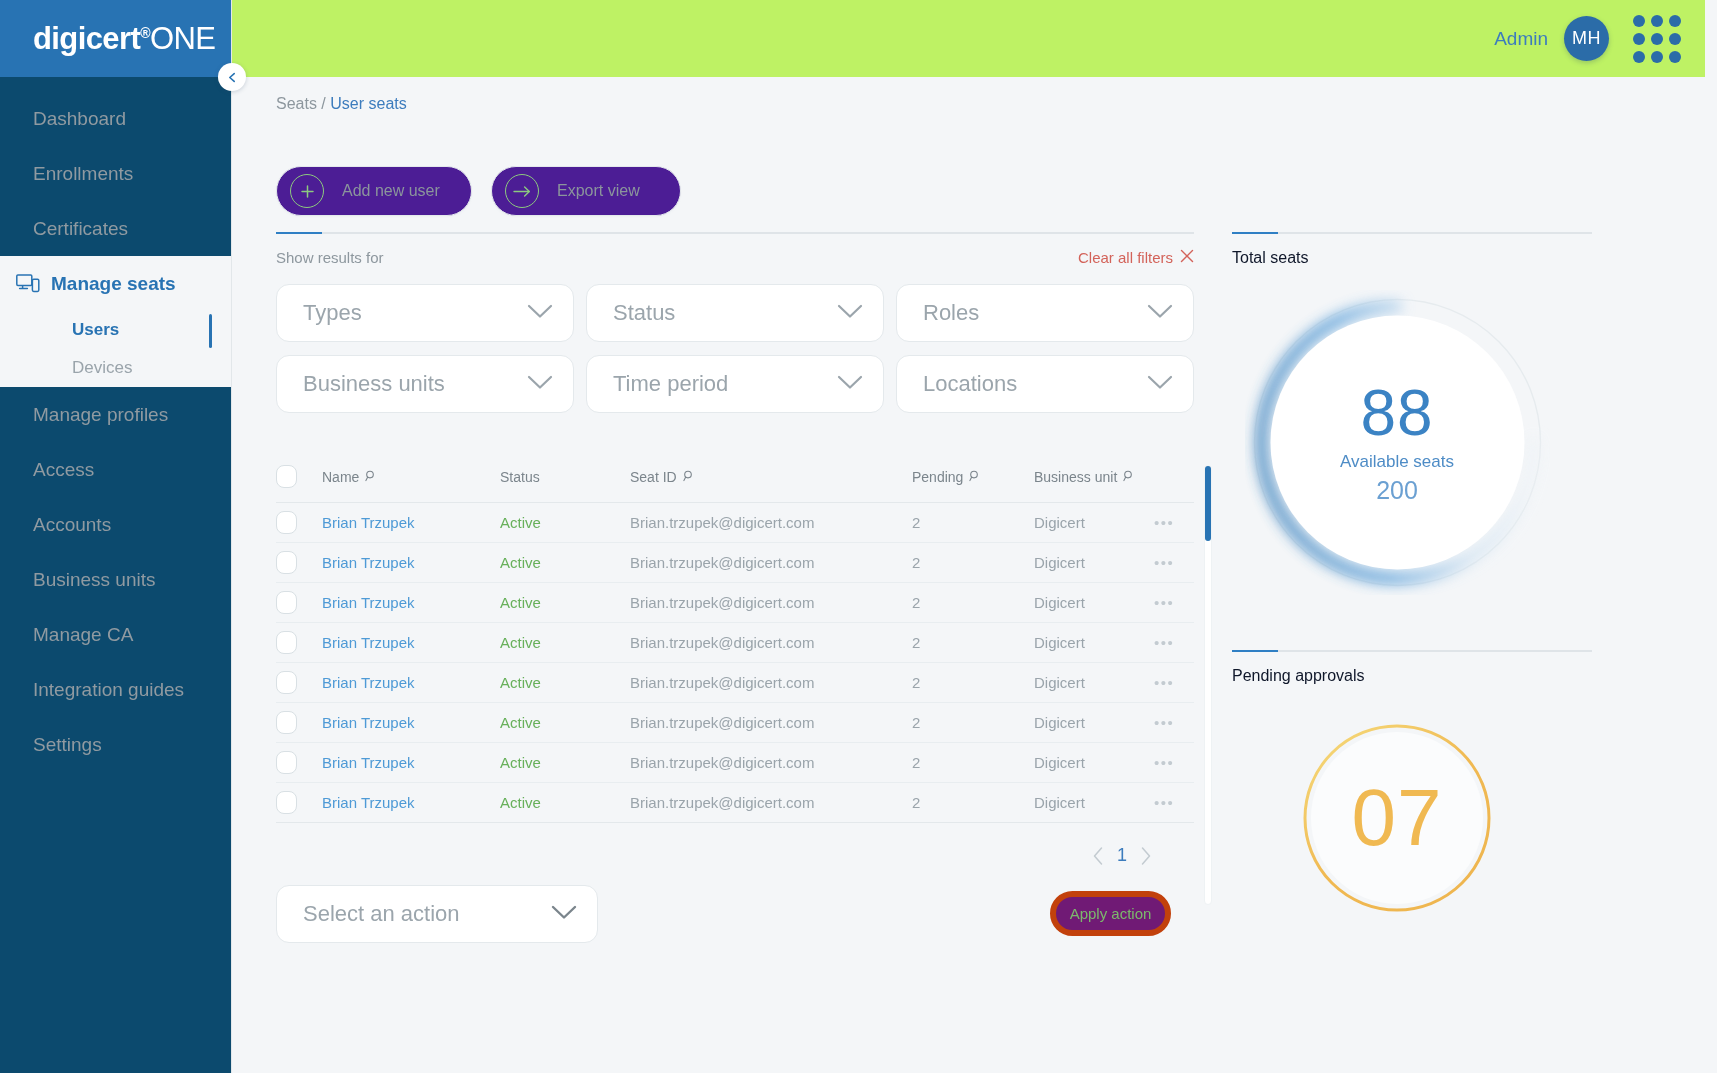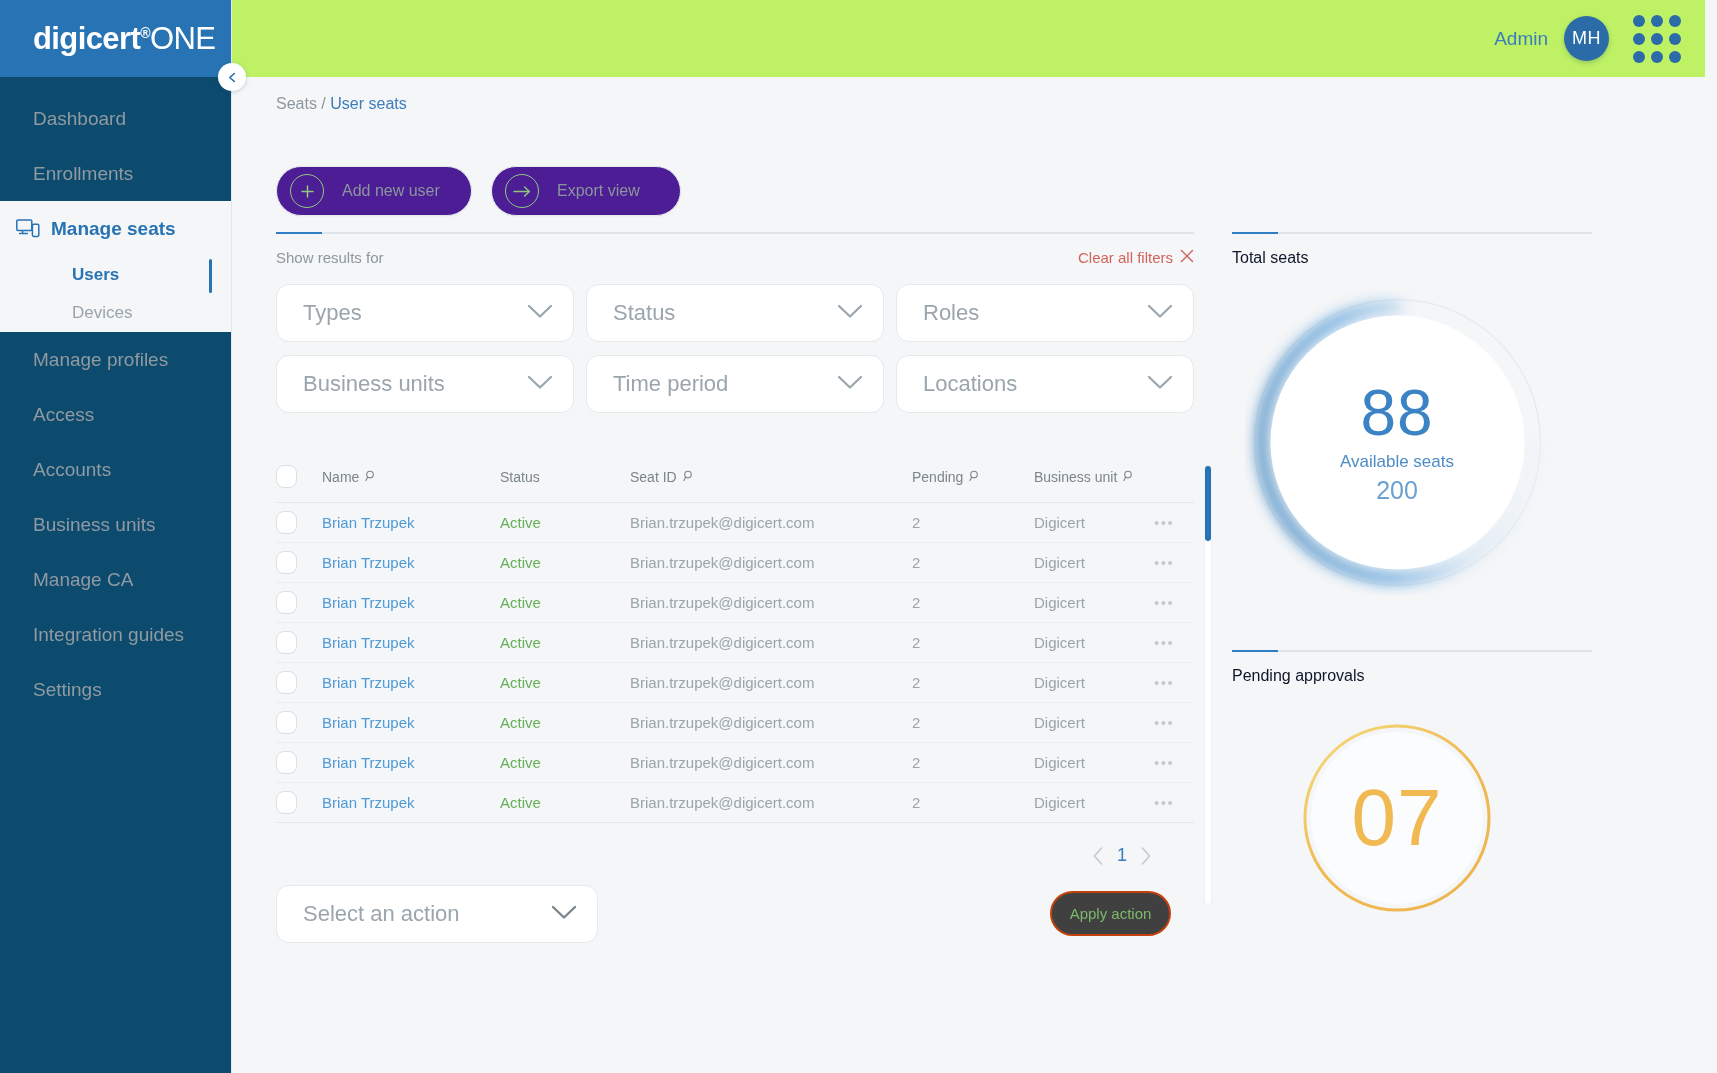--- a/index.html
+++ b/index.html
@@ -398,22 +398,22 @@
     font-size: 22px;
     color: #9ba5ac;
     font-weight: 300;
   }
   #apply-action {
     position: absolute;
     top: 814px;
     left: 818px;
     width: 121px;
     height: 45px;
-    background: #404040;
-    border: 2px solid #c2410c;
+    background: #701a75;
+    border: 6px solid #c2410c;
     border-radius: 24px;
     color: #7cb96c;
     font-size: 15px;
     font-family: "Liberation Sans", sans-serif;
     cursor: pointer;
   }
 
   
   #right-panel {
     position: absolute;
@@ -485,20 +485,21 @@
       <span>
         <svg width="11" height="11" viewBox="0 0 11 11">
             <polyline points="7.2,1.6 2.8,5.5 7.2,9.4" fill="none" stroke="#2873b3" stroke-width="1.6" stroke-linecap="round" stroke-linejoin="round"></polyline>
           </svg>
       </span>
     </div>
 
     <nav class="nav-list">
       <div class="nav-item">Dashboard</div>
       <div class="nav-item">Enrollments</div>
+      <div class="nav-item">Certificates</div>
 
       <div class="nav-group-active">
         <div class="nav-item active">
           <span class="nav-ico">
             <svg width="24" height="19" viewBox="0 0 24 19">
               <rect x="0.8" y="1" width="15" height="10.4" rx="1.1" fill="none" stroke="#2873b3" stroke-width="1.5"></rect>
               <line x1="3.6" y1="14.6" x2="11.4" y2="14.6" stroke="#2873b3" stroke-width="1.5" stroke-linecap="round"></line>
               <line x1="6.6" y1="11.4" x2="6.6" y2="14.6" stroke="#2873b3" stroke-width="1.5"></line>
               <rect x="16.4" y="5.2" width="6.4" height="12.2" rx="1.3" fill="#f4f6f8" stroke="#2873b3" stroke-width="1.5"></rect>
             </svg>

